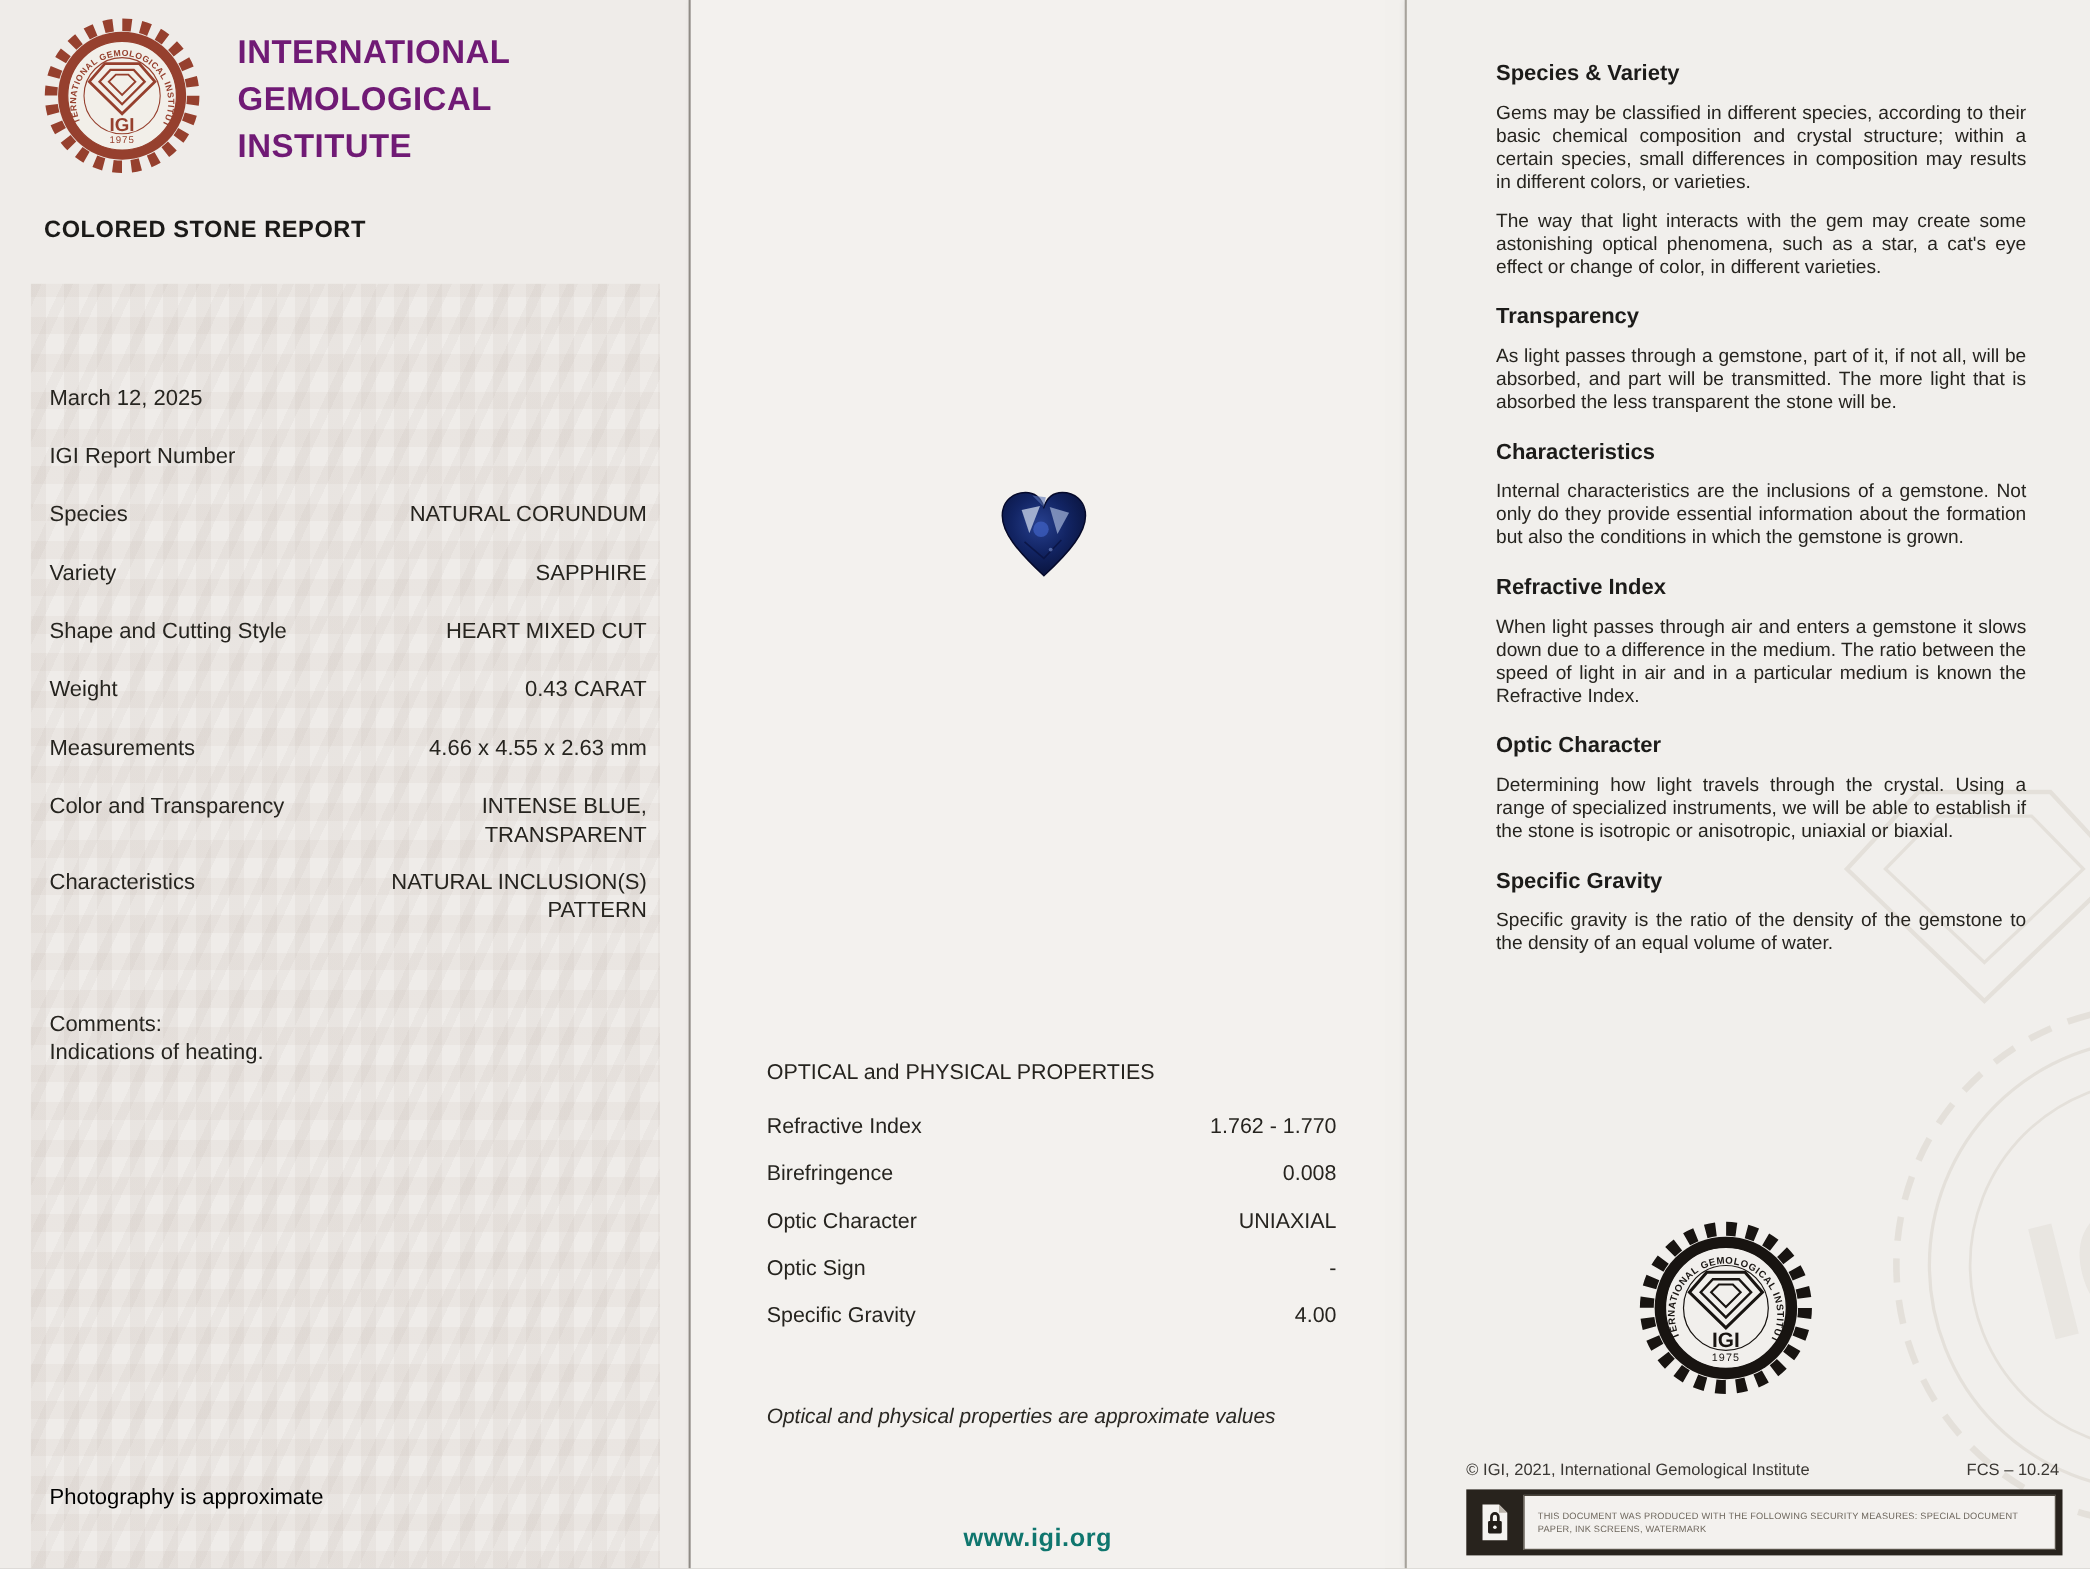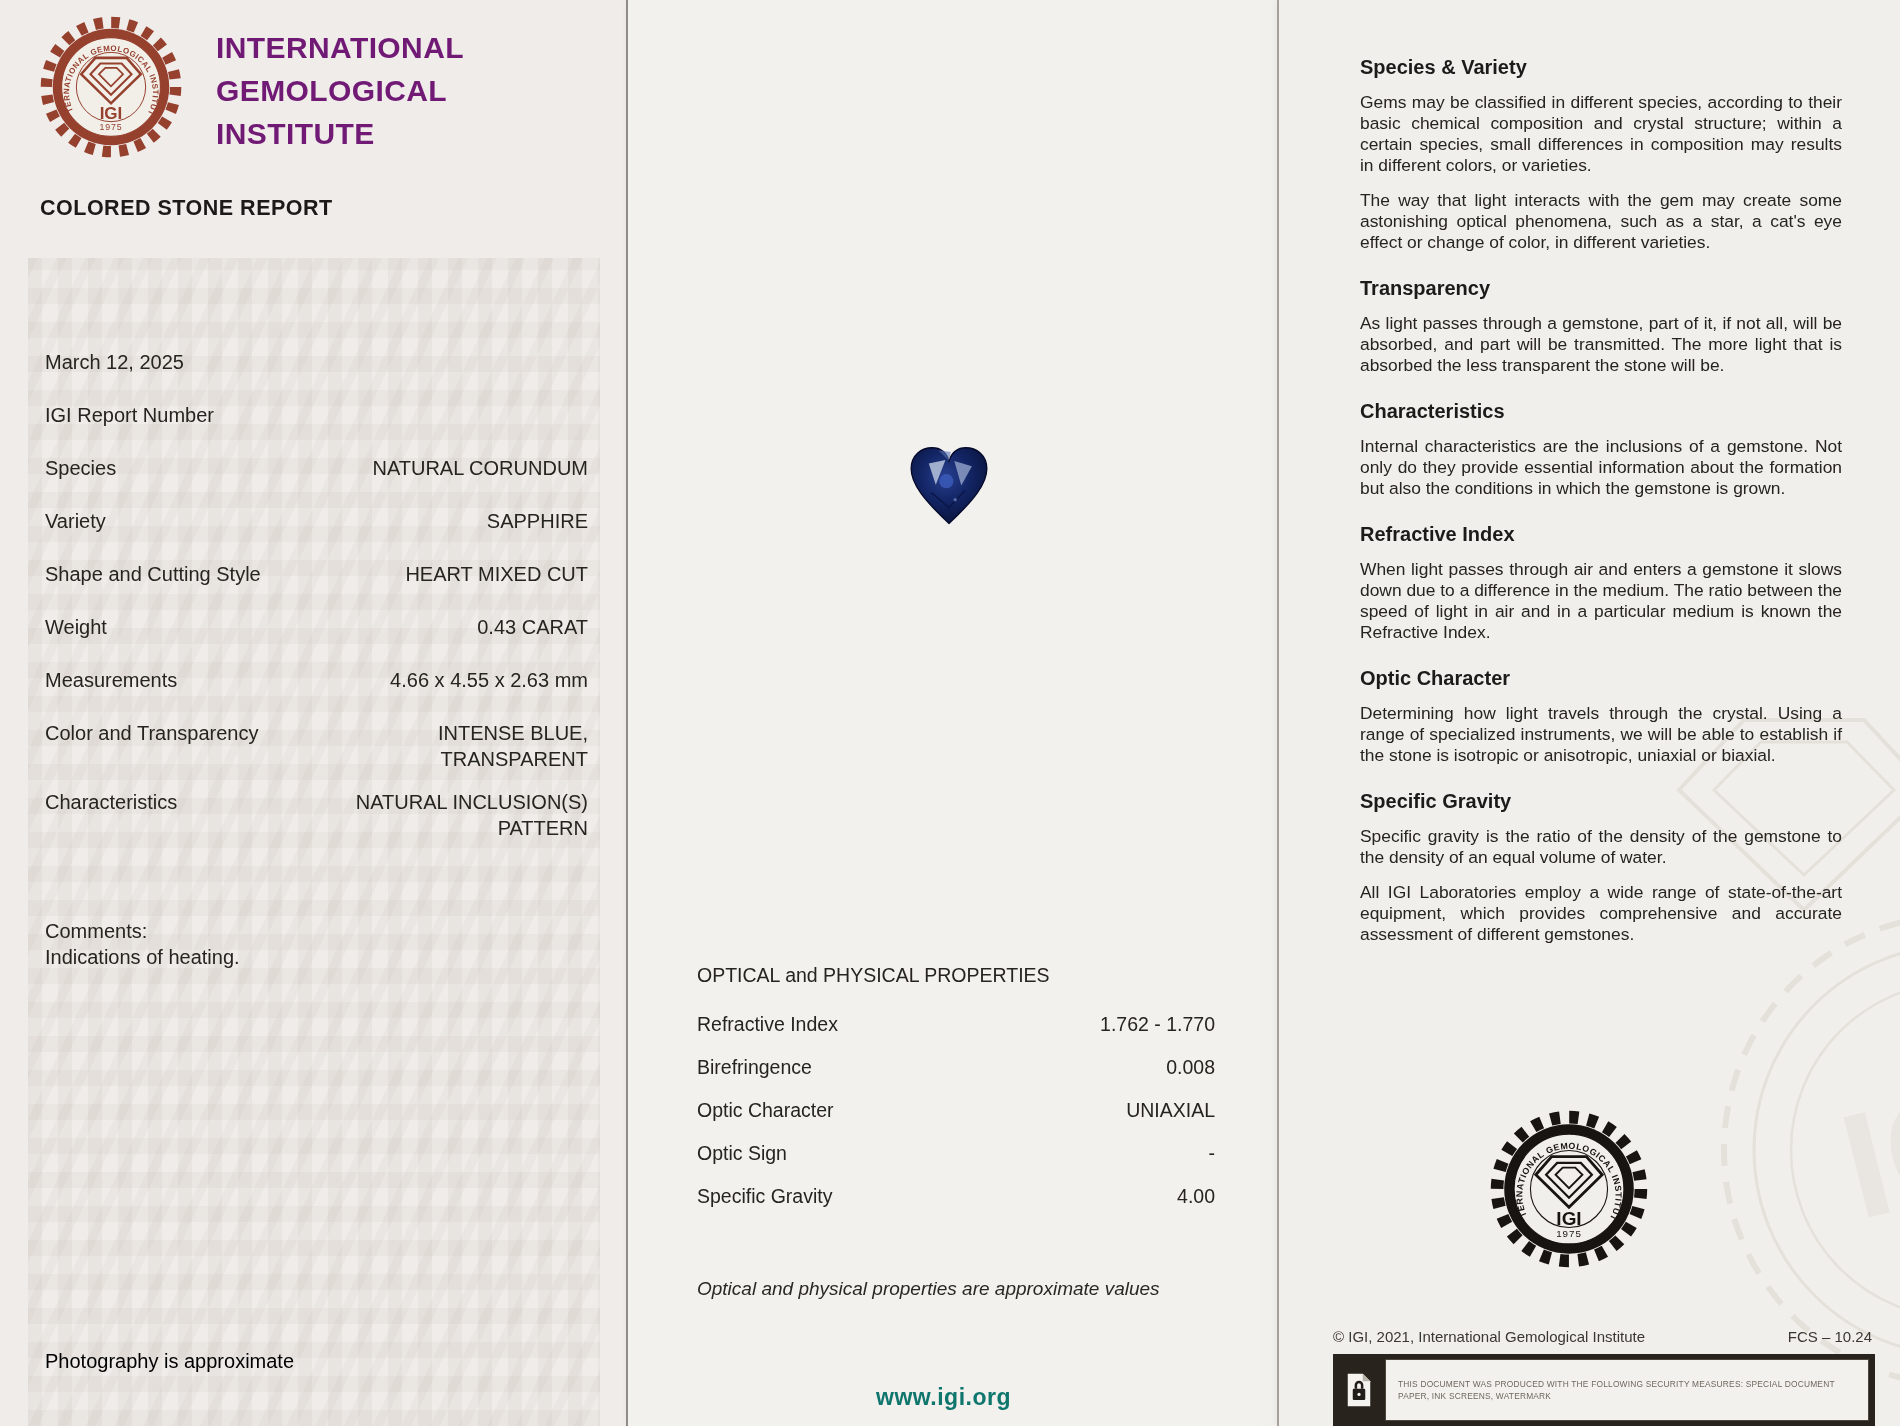--- a/index.html
+++ b/index.html
@@ -40,21 +40,21 @@
 
   
   .ghost{position:absolute;left:250px;top:620px;opacity:.6;pointer-events:none;}
   .rcontent{position:absolute;left:81px;top:56px;width:482px;}
   .rcontent h3{font-size:20px;font-weight:bold;margin:24px 0 13px 0;color:#1c1b19;}
   .rcontent section:first-child h3{margin-top:0;}
   .rcontent p{font-size:17.4px;line-height:21px;margin:0 0 14px 0;text-align:justify;color:#26241f;}
   .seal-black{position:absolute;left:211px;top:1110px;width:158px;height:158px;}
   .crow{position:absolute;left:54px;right:28px;top:1328px;font-size:15px;color:#3a3733;
         display:flex;justify-content:space-between;}
-  .secbar{position:absolute;left:54px;top:1354px;width:542px;height:72px;background:#28231d;
+  .secbar{position:absolute;left:54px;top:1354px;width:542px;height:60px;background:#28231d;
           display:flex;align-items:stretch;padding:0;box-sizing:border-box;}
   .secicon{width:52px;display:flex;align-items:center;justify-content:center;flex:none;}
   .sectext{flex:1;margin:5px 6px 5px 0;background:#f3f1ee;border:1px solid #4a443b;
            display:flex;flex-direction:column;justify-content:center;padding:2px 12px;}
   .sectext div{font-size:8.4px;line-height:12px;color:#6e675d;letter-spacing:.2px;}
 
   
   .sealtext{font-family:"Liberation Sans",sans-serif;}
 </style>
 </head>
@@ -215,21 +215,20 @@
         <h3>Refractive Index</h3>
         <p>When light passes through air and enters a gemstone it slows down due to a difference in the medium. The ratio between the speed of light in air and in a particular medium is known the Refractive Index.</p>
       </section>
       <section>
         <h3>Optic Character</h3>
         <p>Determining how light travels through the crystal. Using a range of specialized instruments, we will be able to establish if the stone is isotropic or anisotropic, uniaxial or biaxial.</p>
       </section>
       <section>
         <h3>Specific Gravity</h3>
         <p>Specific gravity is the ratio of the density of the gemstone to the density of an equal volume of water.</p>
-        <p>All IGI Laboratories employ a wide range of state-of-the-art equipment, which provides comprehensive and accurate assessment of different gemstones.</p>
       </section>
     </div>
 
     <svg class="seal-black" viewBox="0 0 100 100">
       <g fill="none" stroke="#181411">
         <circle cx="50" cy="50" r="45.5" stroke-width="8" stroke-dasharray="5.95 5.95"></circle>
       </g>
       <circle cx="50" cy="50" r="41" fill="#181411"></circle>
       <circle cx="50" cy="50" r="34.8" fill="#f1efec" stroke="#181411" stroke-width="0.8"></circle>
       <circle cx="50" cy="50" r="24.4" fill="none" stroke="#181411" stroke-width="0.7"></circle>

